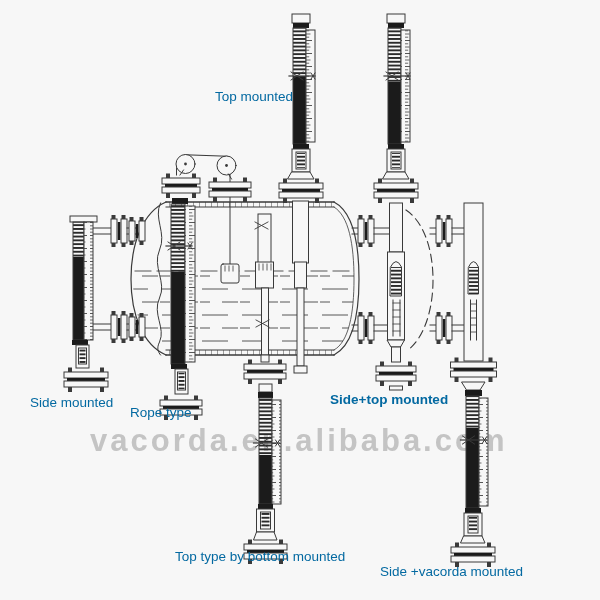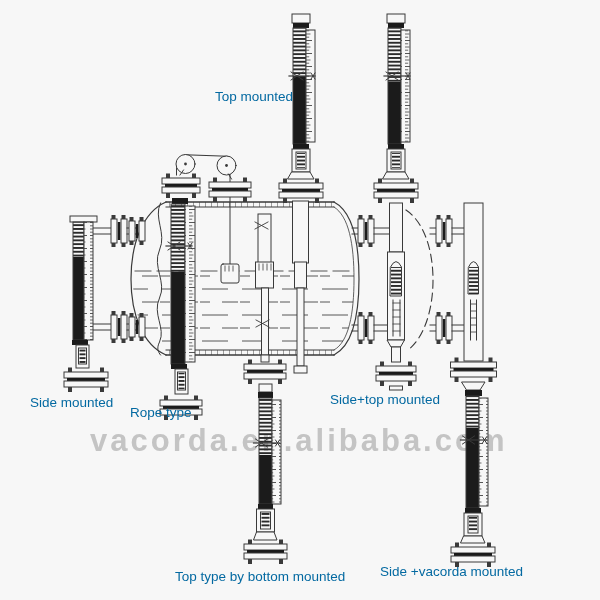--- a/index.html
+++ b/index.html
@@ -15,22 +15,22 @@
   }
   #canvas-wrap{position:absolute;left:0;top:0;width:600px;height:600px;z-index:2;}
   .diagram-label{
     position:absolute;z-index:3;color:#0369a1;font-size:13.5px;
     white-space:nowrap;
   }
   .ctr{text-align:left;}
   #lbl-top-mounted{left:205px;top:89px;width:88px;text-align:right;}
   #lbl-side-mounted{left:30px;top:395px;width:114px;}
   #lbl-rope-type{left:130px;top:405px;width:114px;}
-  #lbl-side-top{left:330px;top:392px;width:122px;}
-  #lbl-top-type-bottom{left:175px;top:569px;width:178px;}
+  #lbl-side-top{left:330px;top:392px;width:122px;font-weight:bold;}
+  #lbl-top-type-bottom{left:175px;top:549px;width:178px;}
   #lbl-side-bottom{left:380px;top:564px;width:180px;}
 </style>
 </head>
 <body>
 
 <div id="watermark">vacorda.en.alibaba.com</div>
 
 <div id="canvas-wrap"><svg width="600" height="600" viewBox="0 0 600 600">
       <defs>
         <pattern id="flags" width="13" height="3.8" patternUnits="userSpaceOnUse">

